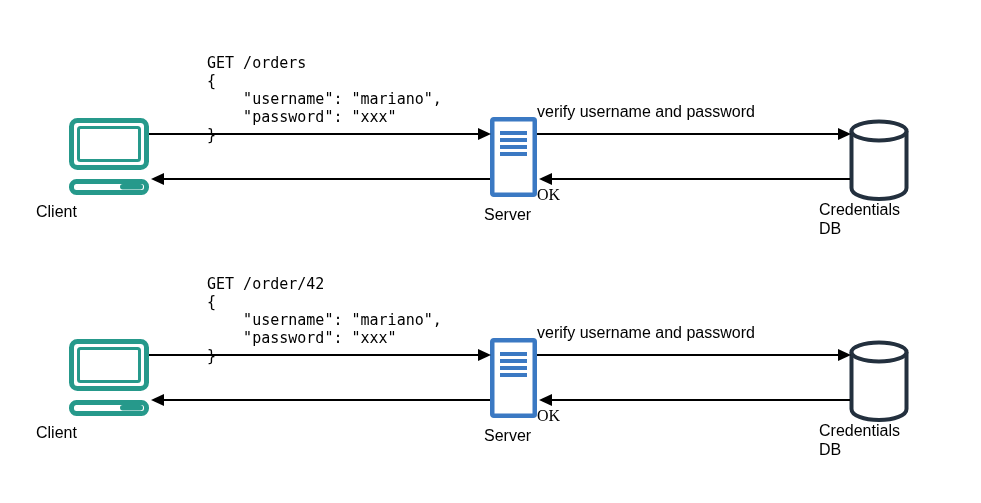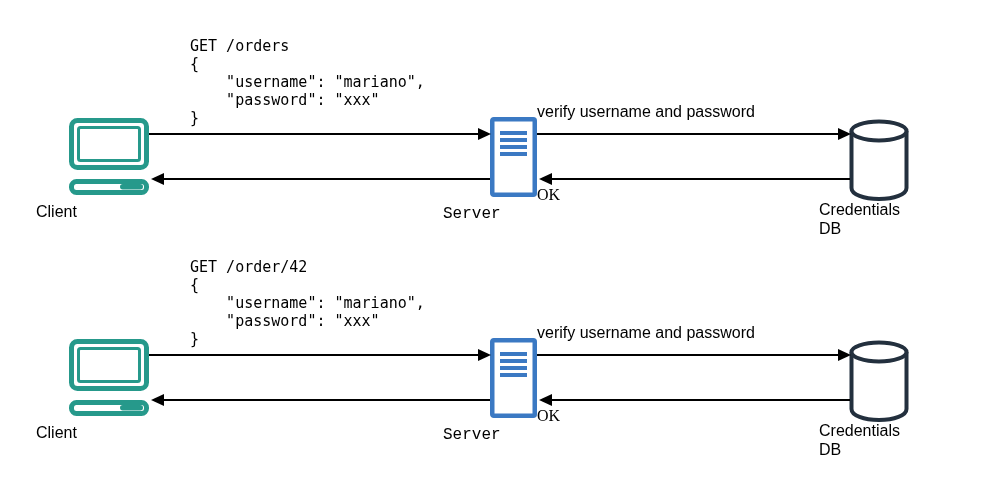--- a/index.html
+++ b/index.html
@@ -9,41 +9,41 @@
     --arrow:#000000;
     --bg:#FFFFFF;
   }
   html,body{margin:0;padding:0;background:var(--bg);}
   .canvas{position:relative;width:981px;height:503px;background:var(--bg);overflow:hidden;
           font-family:"Liberation Sans",sans-serif;color:#000;}
   .flow{position:absolute;left:0;width:981px;height:252px;}
   .flow-0{top:0;}
   .flow-1{top:221px;}
 
-  .code{position:absolute;left:190px;top:37px;margin:0;
+  .code{position:absolute;left:190px;top:37px;margin:17px;
         font-family:"DejaVu Sans Mono",monospace;font-size:15px;line-height:18px;
         white-space:pre;color:#000;}
 
   .icon{position:absolute;display:block;}
   .client-icon{left:69px;top:118px;width:80px;height:77px;}
   .tstroke{fill:none;stroke:var(--client-accent);}
   .s5{stroke-width:5px;}
   .s3{stroke-width:3px;}
   .tfill{fill:var(--client-accent);}
 
   .server-icon{left:490px;top:117px;width:47px;height:80px;}
   .bstroke{fill:#fff;stroke:var(--server-accent);stroke-width:4.5px;}
   .bline{stroke:var(--server-accent);stroke-width:4px;}
 
   .db-icon{left:849px;top:119px;width:60px;height:82px;}
   .dstroke{fill:#fff;stroke:var(--db-accent);stroke-width:4px;stroke-linejoin:round;}
 
   .lbl{position:absolute;font-size:16px;line-height:19px;color:#000;text-align:left;}
   .client-label{left:36px;top:202px;width:115px;}
-  .server-label{left:443px;top:205px;width:112px;font-family:Liberation Mono, monospace;}
+  .server-label{left:484px;top:205px;width:112px;}
   .db-label{left:819px;top:200px;width:120px;}
   .label-verify{left:537px;top:102px;width:314px;}
   .label-ok{left:537px;top:185px;width:314px;font-family:Liberation Serif, serif;}
   .label-return{left:151px;top:189px;width:339px;}
 
   .arrow{position:absolute;height:12px;}
   .arrow .shaft{position:absolute;top:5px;height:2px;background:var(--arrow);}
   .arrow.right .shaft{left:0;right:11px;}
   .arrow.left .shaft{left:11px;right:0;}
   .arrow .head{position:absolute;top:0;width:0;height:0;

